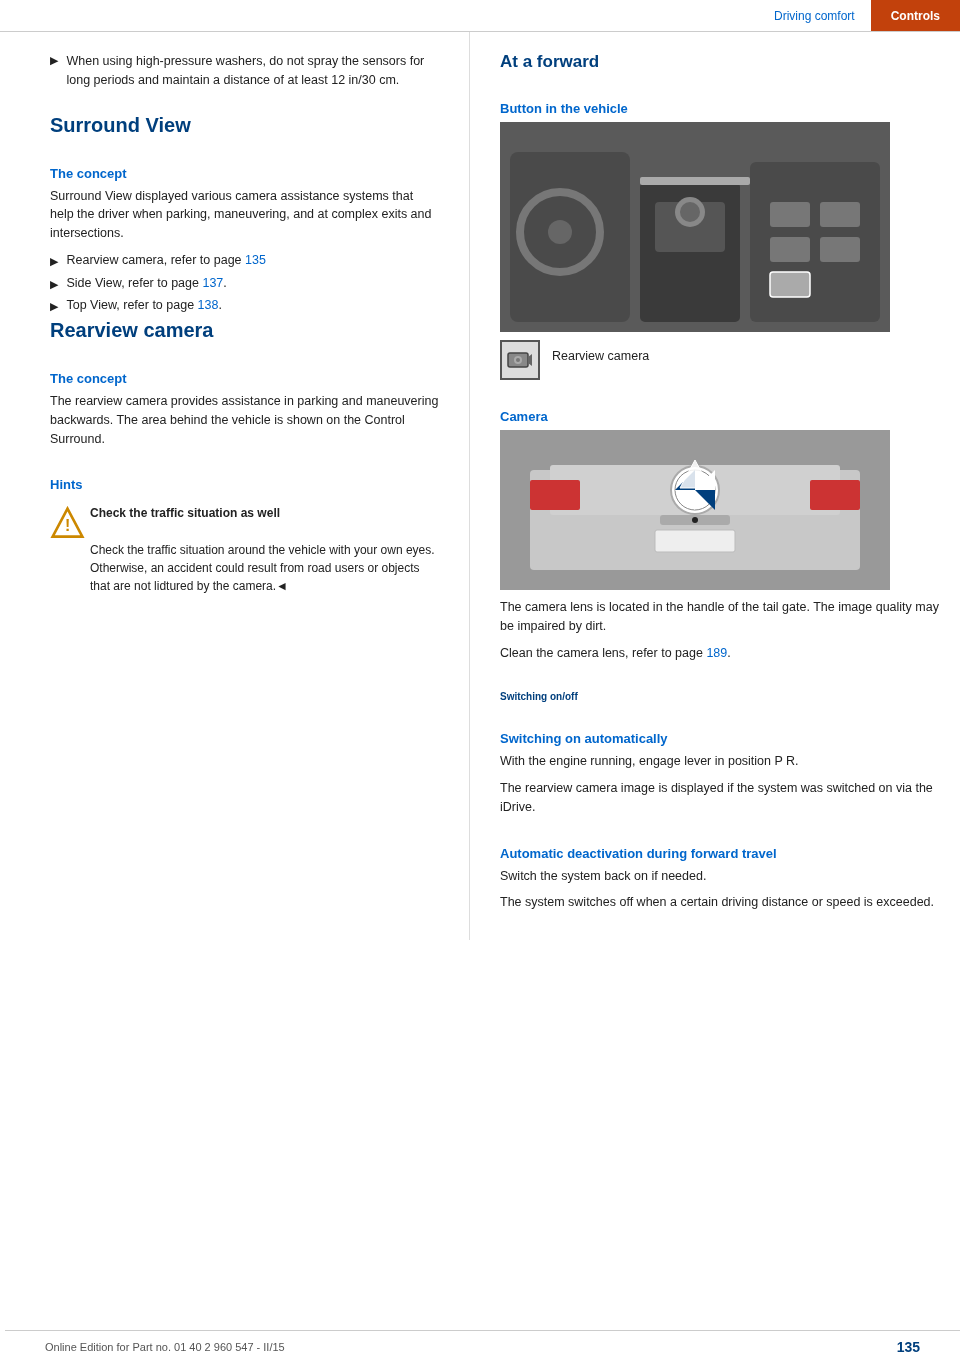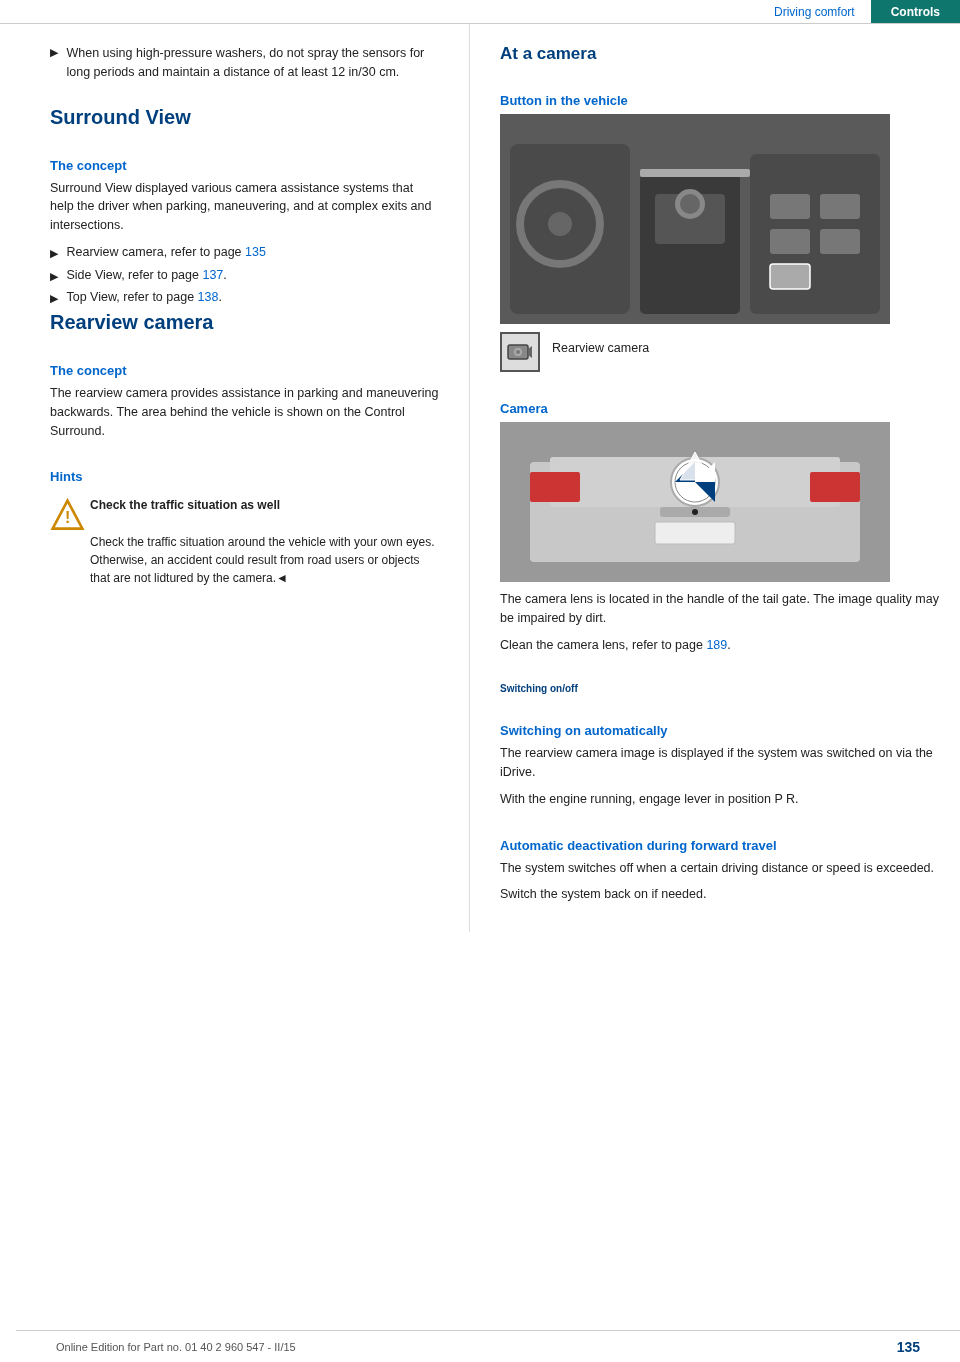--- a/index.html
+++ b/index.html
@@ -12,33 +12,33 @@
       min-height: 1362px;
       position: relative;
     }
 
     
     .header {
       display: flex;
       justify-content: flex-end;
       align-items: center;
       border-bottom: 1px solid #ccc;
-      height: 24px;
+      height: 32px;
       padding-right: 0;
     }
     .header-driving-comfort {
       color: #0066cc;
       font-size: 12px;
       padding: 0 16px;
       height: 100%;
       display: flex;
       align-items: center;
     }
     .header-controls {
-      background: #0f766e;
+      background: #c2410c;
       color: #fff;
       font-size: 12px;
       padding: 0 20px;
       height: 100%;
       display: flex;
       align-items: center;
       font-weight: bold;
     }
 
     
@@ -140,21 +140,21 @@
       align-items: center;
       justify-content: center;
       background: #ddd;
       flex-shrink: 0;
     }
 
     
     .footer {
       position: absolute;
       bottom: 0;
-      left: 16px;
+      left: 5px;
       right: 0;
       height: 32px;
       border-top: 1px solid #ccc;
       display: flex;
       align-items: center;
       justify-content: space-between;
       padding: 14px 40px;
       font-size: 11px;
       color: #555;
     }
@@ -240,21 +240,21 @@
         <div class="warning-text">
           <div class="warning-title">Check the traffic situation as well</div>
           <span>Check the traffic situation around the vehicle with your own eyes. Otherwise, an accident could result from road users or objects that are not lidtured by the camera.◄</span>
         </div>
       </div>
     </div>
   </div>
 
   <div class="right-col">
 
-    <div class="section-title" style="margin-top:0; font-size:17px;">At a camera</div>
+    <div class="section-title" style="margin-top:0; font-size:17px;">At a forward</div>
     <div class="subsection-title">Button in the vehicle</div>
 
     <div class="img-interior-svg">
       <svg width="390" height="210" viewBox="0 0 390 210">
 
         <rect width="390" height="210" fill="#5a5a5a"></rect>
 
         <rect x="10" y="30" width="120" height="170" rx="8" fill="#4a4a4a"></rect>
 
         <rect x="140" y="60" width="100" height="140" rx="5" fill="#3a3a3a"></rect>
@@ -325,26 +325,26 @@
     </div>
 
     <p class="body-text">The camera lens is located in the handle of the tail gate. The image quality may be impaired by dirt.</p>
     <p class="body-text">
       <span>Clean the camera lens, refer to page </span><span class="link-text">189</span><span>.</span>
     </p>
 
     <div class="subsection-title" style="color:#003f7d; font-size:10px;">Switching on/off</div>
 
     <div class="subsection-title">Switching on automatically</div>
+    <p class="body-text">With the engine running, engage lever in position P R.</p>
     <p class="body-text">The rearview camera image is displayed if the system was switched on via the iDrive.</p>
-    <p class="body-text">With the engine running, engage lever in position P R.</p>
 
     <div class="subsection-title">Automatic deactivation during forward travel</div>
+    <p class="body-text">Switch the system back on if needed.</p>
     <p class="body-text">The system switches off when a certain driving distance or speed is exceeded.</p>
-    <p class="body-text">Switch the system back on if needed.</p>
 
   </div>
 </div>
 
 <div class="footer">
   <span>Online Edition for Part no. 01 40 2 960 547 - II/15</span>
   <span class="footer-page">135</span>
 </div>
 
 </body></html>

